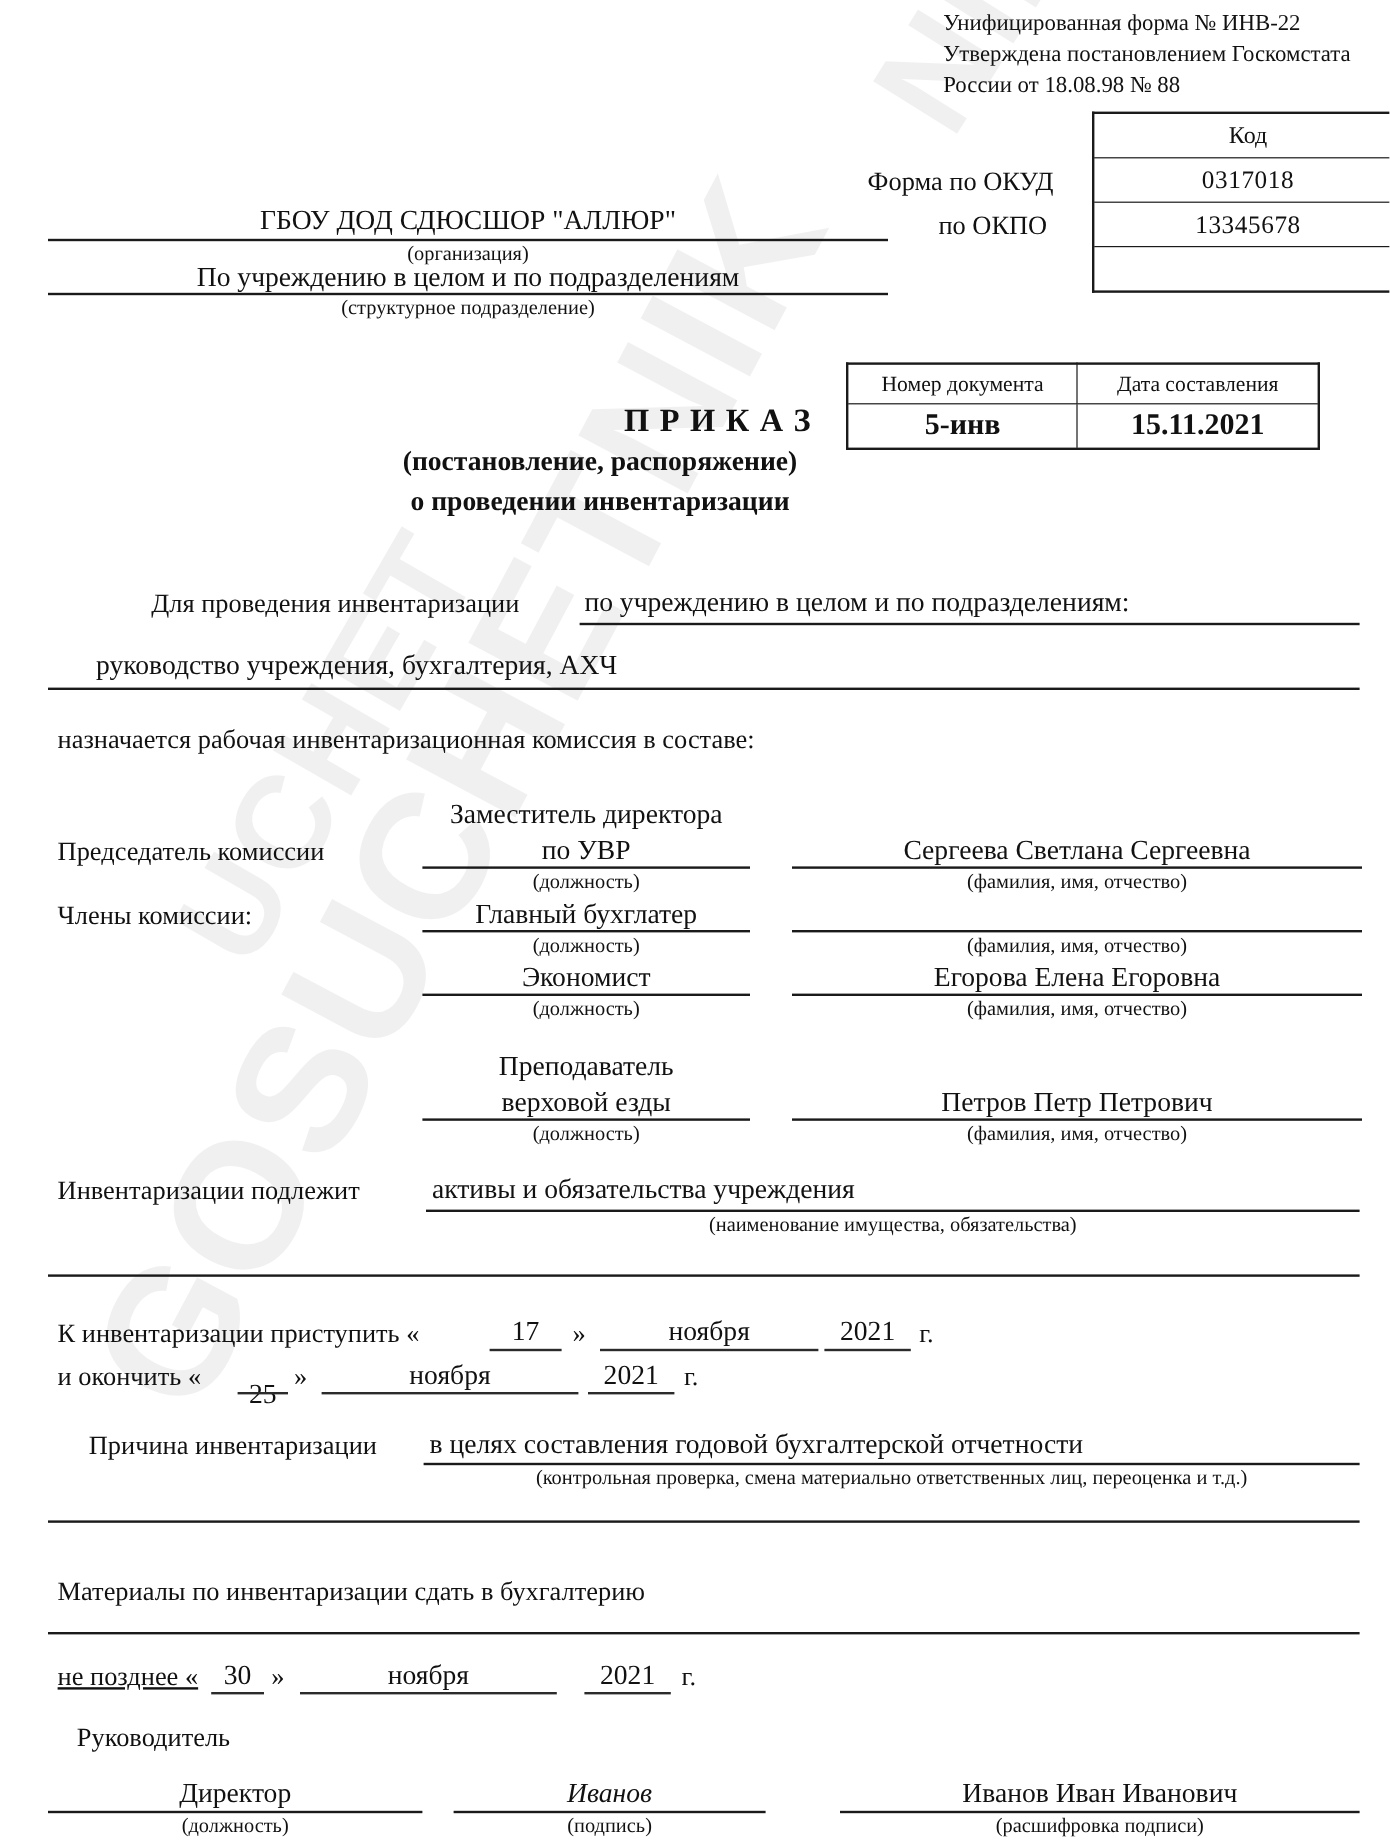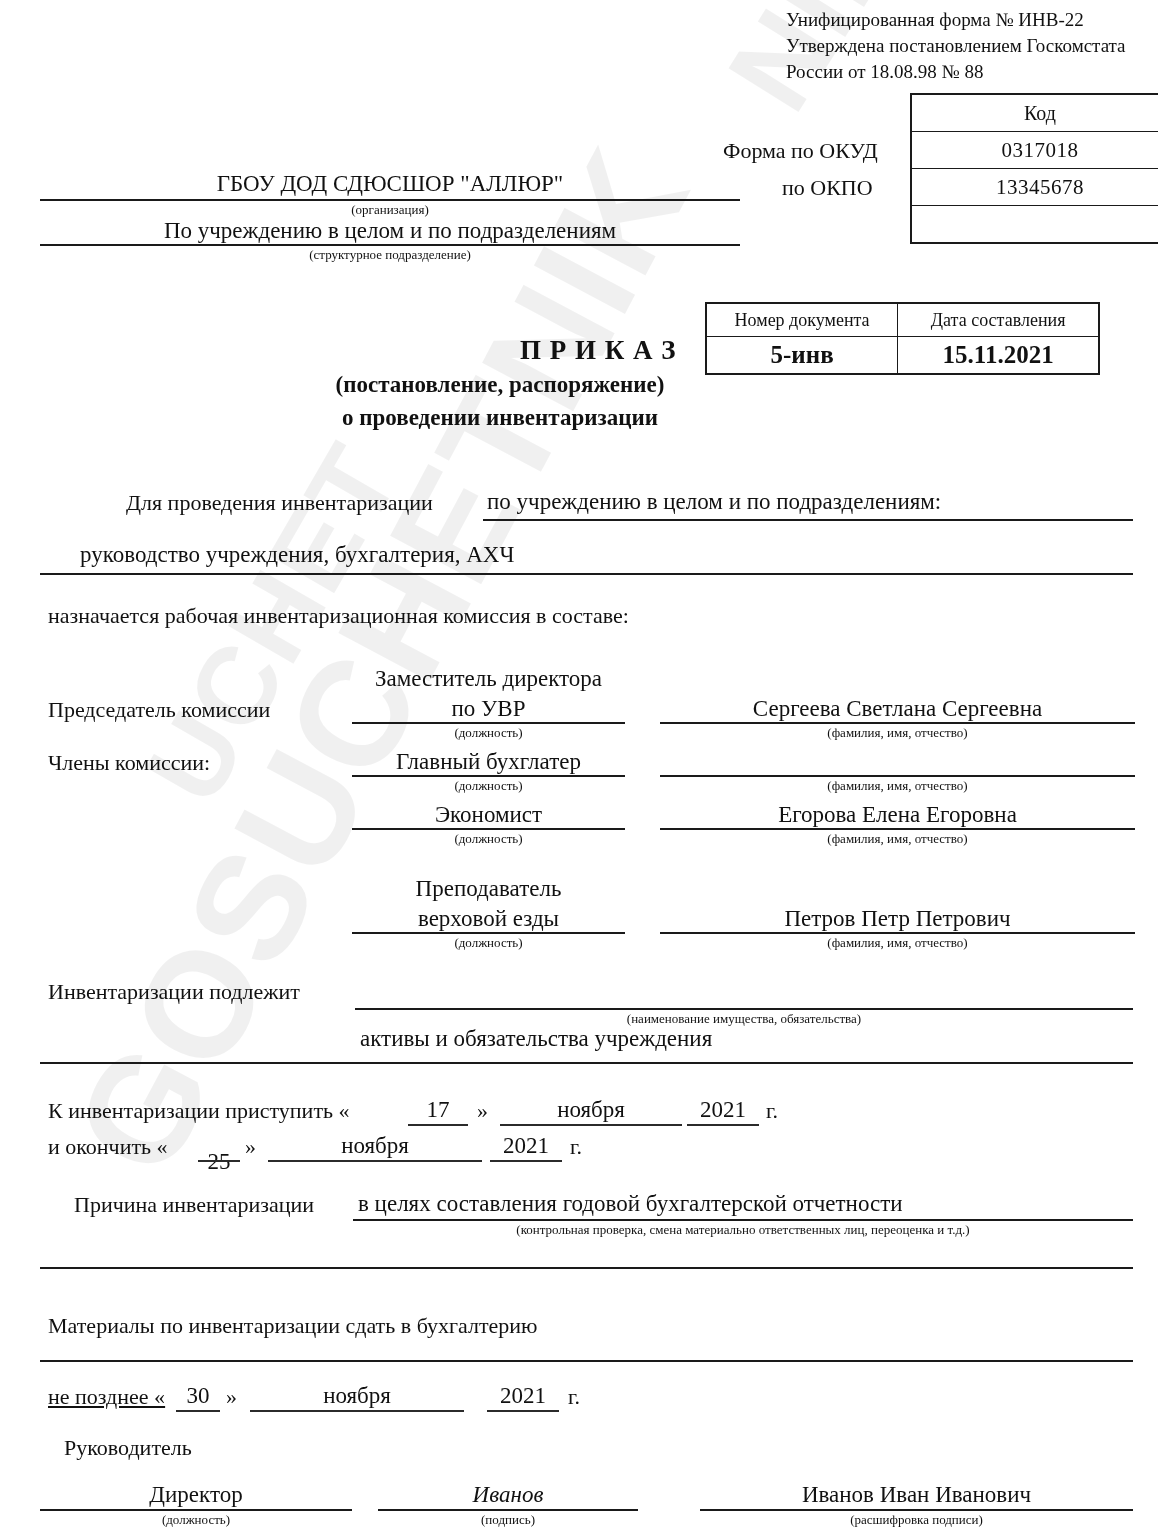--- a/index.html
+++ b/index.html
@@ -57,21 +57,21 @@
     white-space: nowrap;
     line-height: 1;
   }
   .hdr {
     font-size: 19px;
   }
   .lbl {
     font-size: 22px;
   }
   .cap {
-    font-size: 13px;
+    font-size: 17px;
     text-align: center;
     position: absolute;
     line-height: 1;
   }
   .val {
     font-size: 23px;
   }
   .bold { font-weight: bold; }
   .ital { font-style: italic; }
 
@@ -226,21 +226,21 @@
   <div class="t val ctr" style="left:352px; top:877px; width:273px;">Преподаватель</div>
   <div class="t val ctr" style="left:352px; top:907px; width:273px;">верховой езды</div>
   <div class="rule" style="left:352px; top:932px; width:273px;"></div>
   <div class="cap" style="left:352px; top:936px; width:273px;">(должность)</div>
 
   <div class="t val ctr" style="left:660px; top:907px; width:475px;">Петров Петр Петрович</div>
   <div class="rule" style="left:660px; top:932px; width:475px;"></div>
   <div class="cap" style="left:660px; top:936px; width:475px;">(фамилия, имя, отчество)</div>
 
   <div class="t lbl" style="left:48px; top:981px;">Инвентаризации подлежит</div>
-  <div class="t val" style="left:360px; top:979px;margin-top:48px;">активы и обязательства учреждения</div>
+  <div class="t val" style="left:360px; top:979px;">активы и обязательства учреждения</div>
   <div class="rule" style="left:355px; top:1008px; width:778px;"></div>
   <div class="cap" style="left:355px; top:1012px; width:778px;">(наименование имущества, обязательства)</div>
 
   <div class="rule" style="left:40px; top:1062px; width:1093px;"></div>
 
   <div class="t lbl" style="left:48px; top:1100px;">К инвентаризации приступить «</div>
   <div class="t val ctr" style="left:408px; top:1098px; width:60px;">17</div>
   <div class="rule-thin" style="left:408px; top:1124px; width:60px;"></div>
   <div class="t lbl" style="left:477px; top:1100px;">»</div>
   <div class="t val ctr" style="left:500px; top:1098px; width:182px;">ноября</div>

